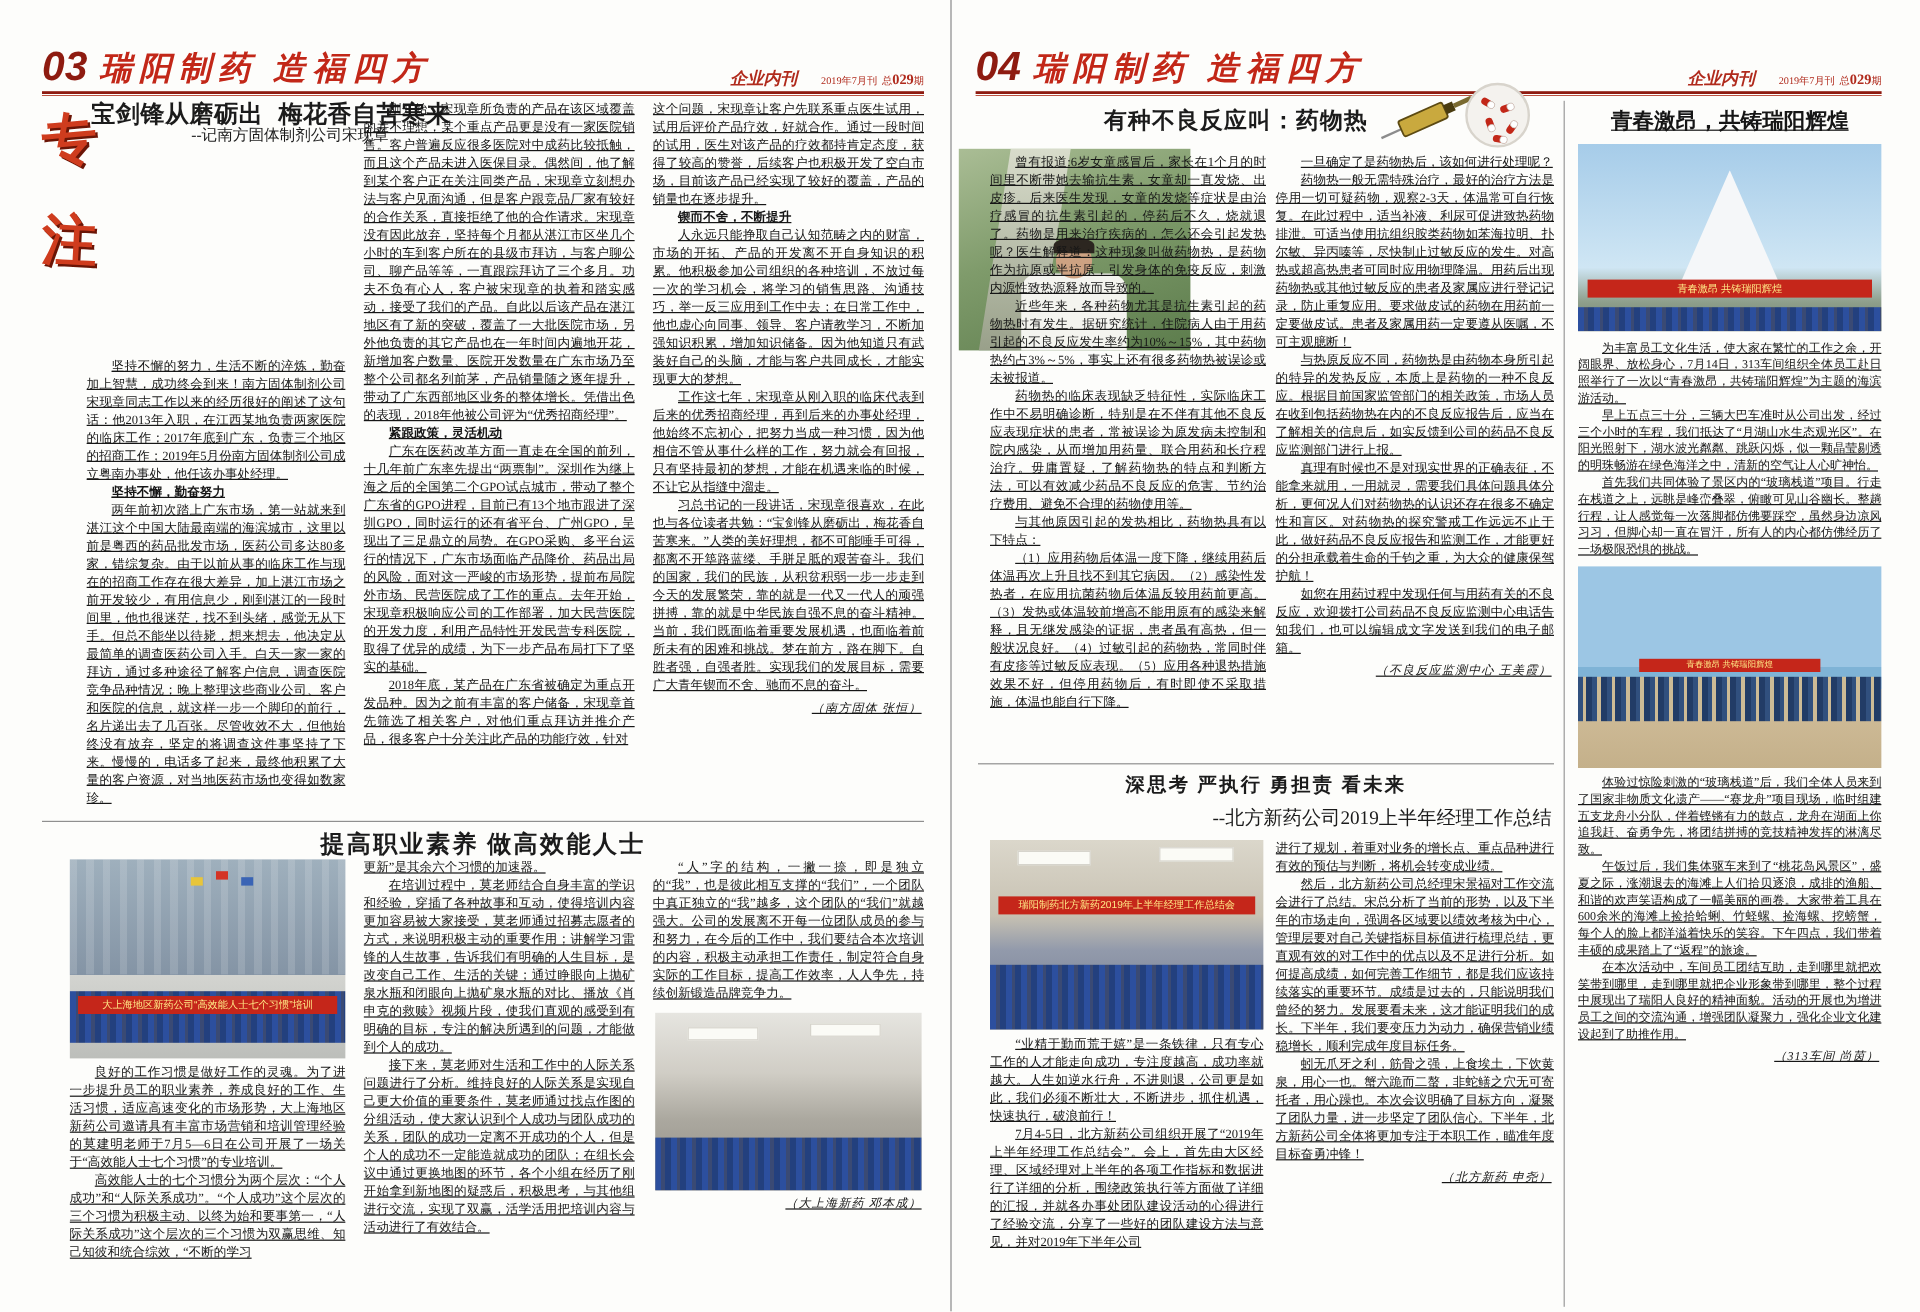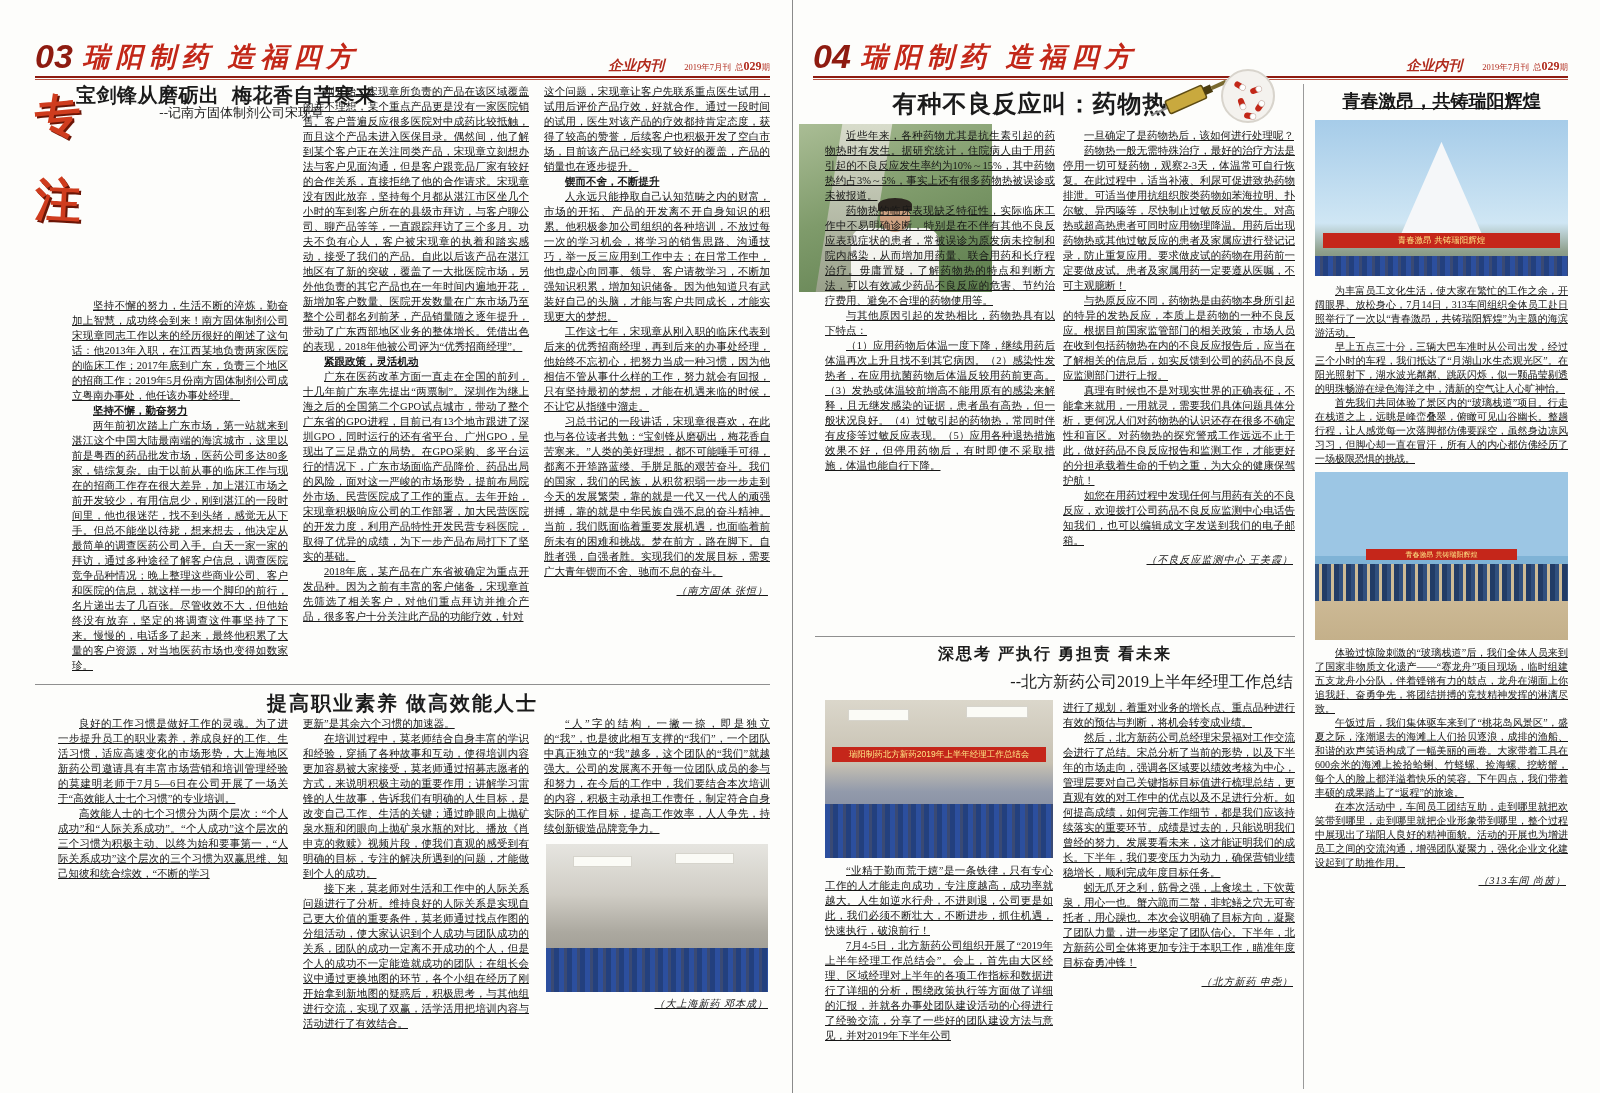--- a/index.html
+++ b/index.html
@@ -122,20 +122,28 @@
     <p class="t-p">工作这七年，宋现章从刚入职的临床代表到后来的优秀招商经理，再到后来的办事处经理，他始终不忘初心，把努力当成一种习惯，因为他相信不管从事什么样的工作，努力就会有回报，只有坚持最初的梦想，才能在机遇来临的时候，不让它从指缝中溜走。</p>
     <p class="t-p">习总书记的一段讲话，宋现章很喜欢，在此也与各位读者共勉：“宝剑锋从磨砺出，梅花香自苦寒来。”人类的美好理想，都不可能唾手可得，都离不开筚路蓝缕、手胼足胝的艰苦奋斗。我们的国家，我们的民族，从积贫积弱一步一步走到今天的发展繁荣，靠的就是一代又一代人的顽强拼搏，靠的就是中华民族自强不息的奋斗精神。当前，我们既面临着重要发展机遇，也面临着前所未有的困难和挑战。梦在前方，路在脚下。自胜者强，自强者胜。实现我们的发展目标，需要广大青年锲而不舍、驰而不息的奋斗。</p>
     <p class="t-byline">（南方固体  张恒）</p>
   </div>
 
 <div class="hline" style="left:35px;top:684px;width:735px;"></div>
 
 <div class="abs t-serif-b center" style="left:35px;top:690px;width:735px;font-size:20px;letter-spacing:2px;">提高职业素养  做高效能人士</div>
 
 <div class="col" style="left:58px;top:716px;width:230px;height:372px;">
+  <div class="photo p-building" style="width:230px;height:166px;margin-bottom:5px;">
+    <div class="glass"></div>
+    <div class="flag" style="left:44%;top:9%;background:#e8c53a;"></div>
+    <div class="flag" style="left:53%;top:6%;background:#d43325;"></div>
+    <div class="flag" style="left:62%;top:9%;background:#3a64b5;"></div>
+    <div class="crowd" style="bottom:8%;height:26%;"></div>
+    <div class="banner" style="bottom:22%;">大上海地区新药公司“高效能人士七个习惯”培训</div>
+  </div>
   <div>
       <p class="t-p">良好的工作习惯是做好工作的灵魂。为了进一步提升员工的职业素养，养成良好的工作、生活习惯，适应高速变化的市场形势，大上海地区新药公司邀请具有丰富市场营销和培训管理经验的莫建明老师于7月5—6日在公司开展了一场关于“高效能人士七个习惯”的专业培训。</p>
       <p class="t-p">高效能人士的七个习惯分为两个层次：“个人成功”和“人际关系成功”。“个人成功”这个层次的三个习惯为积极主动、以终为始和要事第一，“人际关系成功”这个层次的三个习惯为双赢思维、知己知彼和统合综效，“不断的学习</p>
     </div>
 </div>
 
 <div class="col" style="left:303px;top:716px;width:226px;height:372px;">
     <p class="t-cont">更新”是其余六个习惯的加速器。</p>
     <p class="t-p">在培训过程中，莫老师结合自身丰富的学识和经验，穿插了各种故事和互动，使得培训内容更加容易被大家接受，莫老师通过招募志愿者的方式，来说明积极主动的重要作用；讲解学习雷锋的人生故事，告诉我们有明确的人生目标，是改变自己工作、生活的关键；通过睁眼向上抛矿泉水瓶和闭眼向上抛矿泉水瓶的对比、播放《肖申克的救赎》视频片段，使我们直观的感受到有明确的目标，专注的解决所遇到的问题，才能做到个人的成功。</p>
     <p class="t-p">接下来，莫老师对生活和工作中的人际关系问题进行了分析。维持良好的人际关系是实现自己更大价值的重要条件，莫老师通过找点作图的分组活动，使大家认识到个人成功与团队成功的关系，团队的成功一定离不开成功的个人，但是个人的成功不一定能造就成功的团队；在组长会议中通过更换地图的环节，各个小组在经历了刚开始拿到新地图的疑惑后，积极思考，与其他组进行交流，实现了双赢，活学活用把培训内容与活动进行了有效结合。</p>
@@ -158,21 +166,21 @@
   <span class="masthead">瑞阳制药  造福四方</span>
   <span class="spacer"></span>
   <span class="issue">
     <span class="ilabel">企业内刊</span>
     <span class="idate">2019年7月刊</span>
     <span class="ino"><span>总</span><b>029</b><span>期</span></span>
   </span>
 </div>
 <div class="headrule" style="left:813px;top:76px;width:755px;"></div>
 
-<div class="abs t-serif-b center" style="left:880px;top:88px;width:300px;font-size:24px;letter-spacing:1px;">有种不良反应叫：药物热</div>
+<div class="abs t-serif-b center" style="left:880px;top:88px;width:300px;font-size:19px;letter-spacing:1px;">有种不良反应叫：药物热</div>
 
 <svg class="abs" style="left:1140px;top:60px;" width="140" height="68" viewBox="0 0 140 68">
   <g transform="rotate(-24 45 40)">
     <line x1="8" y1="40" x2="26" y2="40" stroke="#8c8c8c" stroke-width="2"></line>
     <rect x="26" y="33" width="40" height="14" rx="2" fill="#c9a93e" stroke="#5c4a12" stroke-width="1.5"></rect>
     <rect x="66" y="36" width="8" height="8" fill="#4a3c10"></rect>
     <rect x="74" y="38" width="16" height="4" fill="#7a6a30"></rect>
   </g>
   <circle cx="108" cy="36" r="26" fill="#f4f2ee" stroke="#d8d4cc" stroke-width="2"></circle>
   <g>
@@ -193,20 +201,21 @@
         <rect x="120" y="43" width="6" height="6" rx="3" fill="#ffffff" stroke="#c9c4bc" stroke-width="0.6"></rect>
       </g>
     <g transform="rotate(10 110 56)">
         <rect x="104" y="53" width="12" height="6" rx="3" fill="#c22718"></rect>
         <rect x="110" y="53" width="6" height="6" rx="3" fill="#ffffff" stroke="#c9c4bc" stroke-width="0.6"></rect>
       </g>
   </g>
 </svg>
 
 <div class="col" style="left:825px;top:128px;width:230px;height:490px;">
+    <p class="t-p">曾有报道:6岁女童感冒后，家长在1个月的时间里不断带她去输抗生素，女童却一直发烧、出皮疹。后来医生发现，女童的发烧等症状是由治疗感冒的抗生素引起的，停药后不久，烧就退了。药物是用来治疗疾病的，怎么还会引起发热呢？医生解释道：这种现象叫做药物热，是药物作为抗原或半抗原，引发身体的免疫反应，刺激内源性致热源释放而导致的。</p>
     <p class="t-p">近些年来，各种药物尤其是抗生素引起的药物热时有发生。据研究统计，住院病人由于用药引起的不良反应发生率约为10%～15%，其中药物热约占3%～5%，事实上还有很多药物热被误诊或未被报道。</p>
     <p class="t-p">药物热的临床表现缺乏特征性，实际临床工作中不易明确诊断，特别是在不伴有其他不良反应表现症状的患者，常被误诊为原发病未控制和院内感染，从而增加用药量、联合用药和长疗程治疗。毋庸置疑，了解药物热的特点和判断方法，可以有效减少药品不良反应的危害、节约治疗费用、避免不合理的药物使用等。</p>
     <p class="t-p">与其他原因引起的发热相比，药物热具有以下特点：</p>
     <p class="t-p">（1）应用药物后体温一度下降，继续用药后体温再次上升且找不到其它病因。（2）感染性发热者，在应用抗菌药物后体温反较用药前更高。（3）发热或体温较前增高不能用原有的感染来解释，且无继发感染的证据，患者虽有高热，但一般状况良好。（4）过敏引起的药物热，常同时伴有皮疹等过敏反应表现。（5）应用各种退热措施效果不好，但停用药物后，有时即使不采取措施，体温也能自行下降。</p>
   </div>
 <div class="col" style="left:1063px;top:128px;width:232px;height:490px;">
     <p class="t-p">一旦确定了是药物热后，该如何进行处理呢？</p>
     <p class="t-p">药物热一般无需特殊治疗，最好的治疗方法是停用一切可疑药物，观察2-3天，体温常可自行恢复。在此过程中，适当补液、利尿可促进致热药物排泄。可适当使用抗组织胺类药物如苯海拉明、扑尔敏、异丙嗪等，尽快制止过敏反应的发生。对高热或超高热患者可同时应用物理降温。用药后出现药物热或其他过敏反应的患者及家属应进行登记记录，防止重复应用。要求做皮试的药物在用药前一定要做皮试。患者及家属用药一定要遵从医嘱，不可主观臆断！</p>
     <p class="t-p">与热原反应不同，药物热是由药物本身所引起的特异的发热反应，本质上是药物的一种不良反应。根据目前国家监管部门的相关政策，市场人员在收到包括药物热在内的不良反应报告后，应当在了解相关的信息后，如实反馈到公司的药品不良反应监测部门进行上报。</p>
     <p class="t-p">真理有时候也不是对现实世界的正确表征，不能拿来就用，一用就灵，需要我们具体问题具体分析，更何况人们对药物热的认识还存在很多不确定性和盲区。对药物热的探究警戒工作远远不止于此，做好药品不良反应报告和监测工作，才能更好的分担承载着生命的千钧之重，为大众的健康保驾护航！</p>

